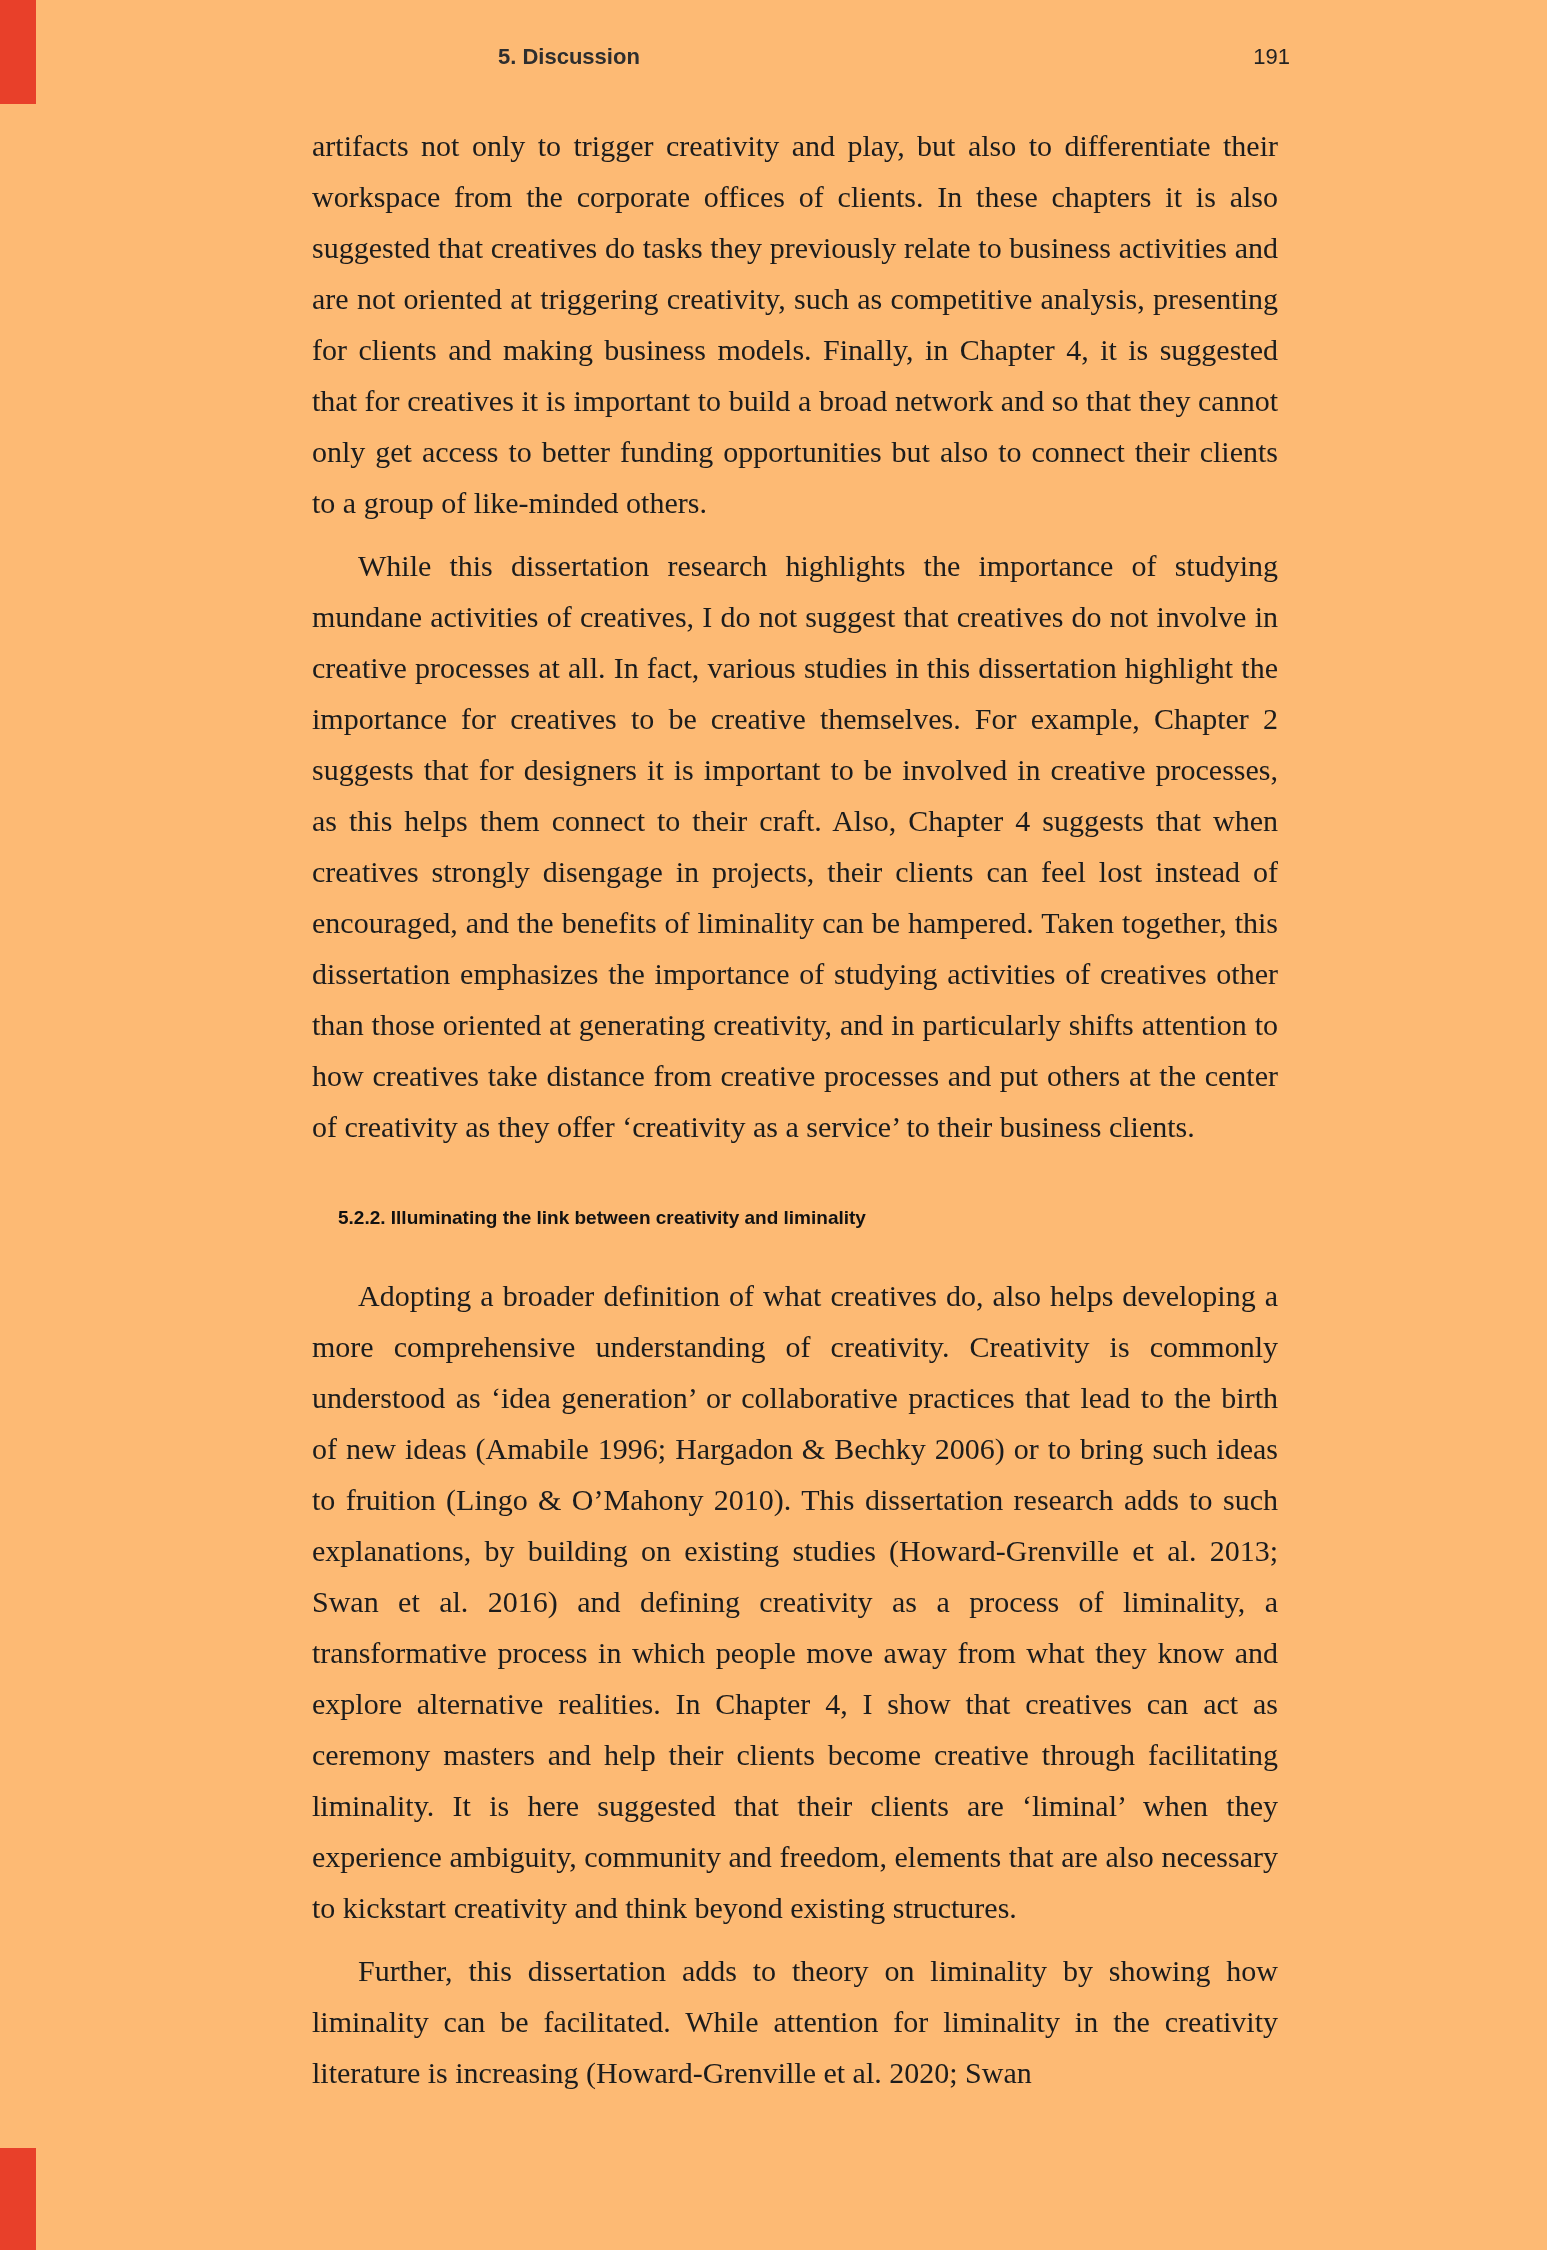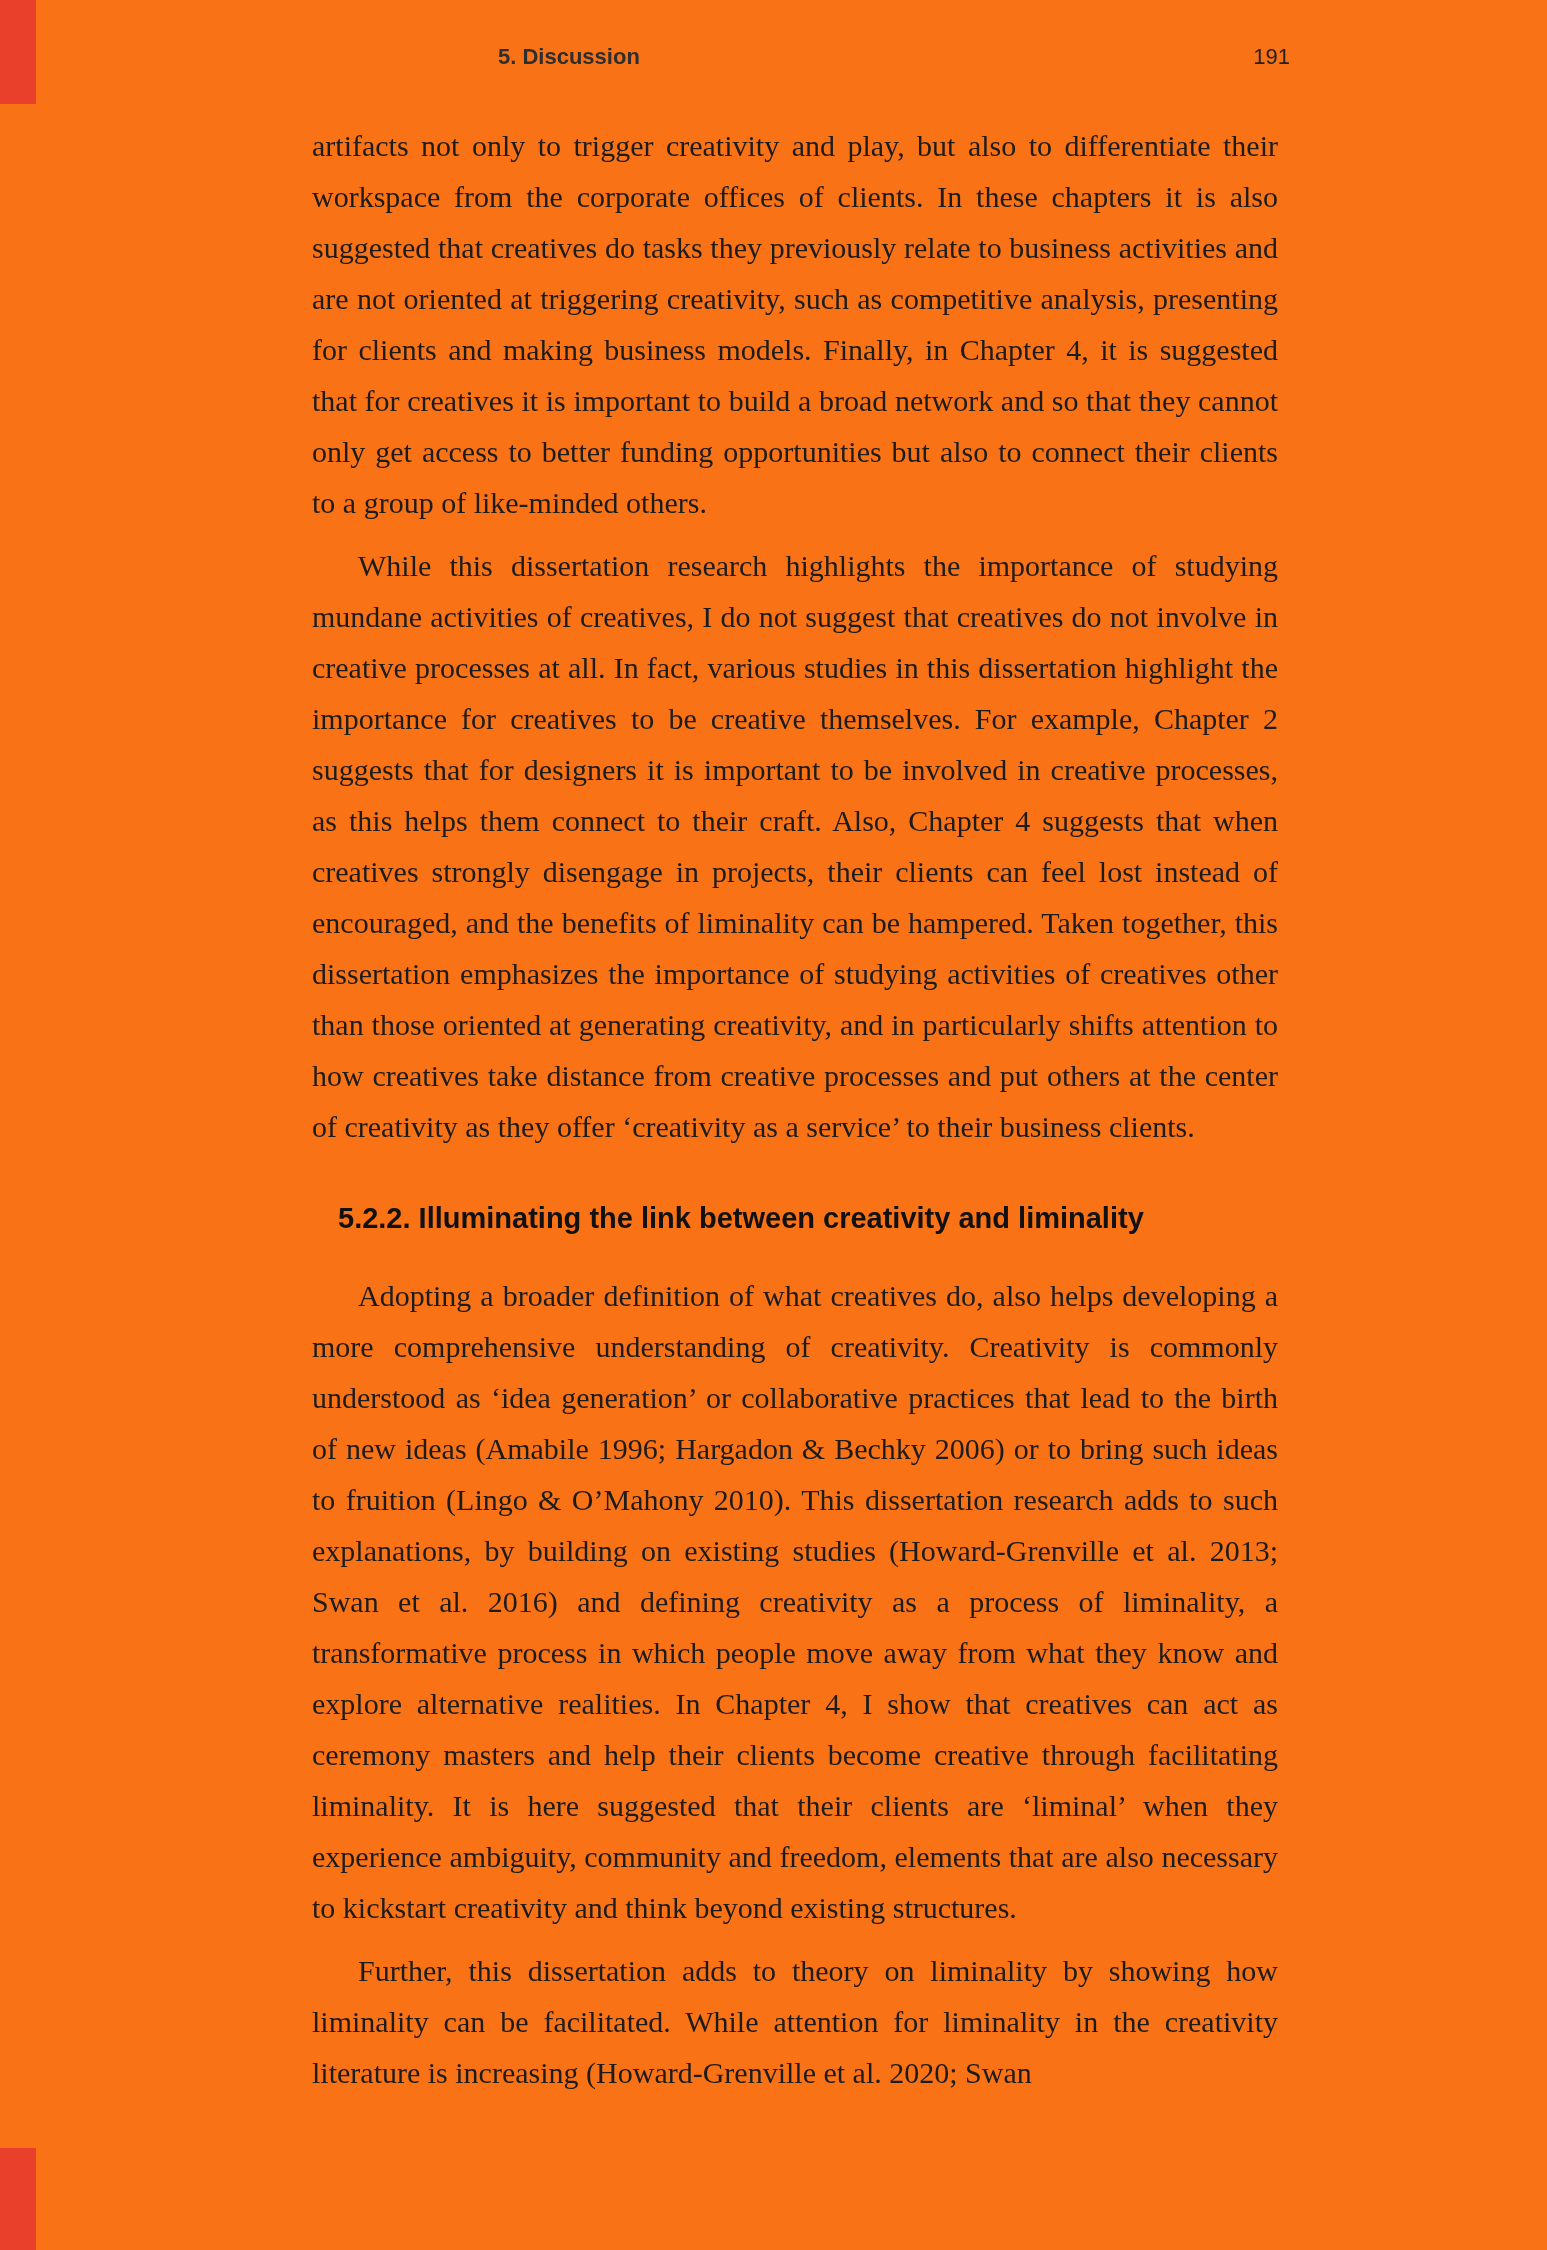--- a/index.html
+++ b/index.html
@@ -4,21 +4,21 @@
 <style>
   html, body {
     margin: 0;
     padding: 0;
     background: #ffffff;
   }
   .page {
     position: relative;
     width: 1547px;
     height: 2250px;
-    background: #f97316;
+    background: #fdba74;
     overflow: hidden;
     color: #1e1e1e;
   }
   
   .red-edge {
     position: absolute;
     left: 0;
     width: 36px;
     background: var(--accent, #e8402a);
   }
@@ -61,21 +61,21 @@
   }
   .body-para {
     margin: 12px;
   }
   .body-para.indent {
     text-indent: 46px;
   }
   .subsection-heading {
     font-family: "Liberation Sans", "DejaVu Sans", sans-serif;
     font-weight: 700;
-    font-size: 29px;
+    font-size: 19px;
     line-height: 44px;
     color: #111111;
     margin: 44px 0 30px 38px;
     text-align: left;
     white-space: nowrap;
   }
 </style>
 </head>
 <body>
 

